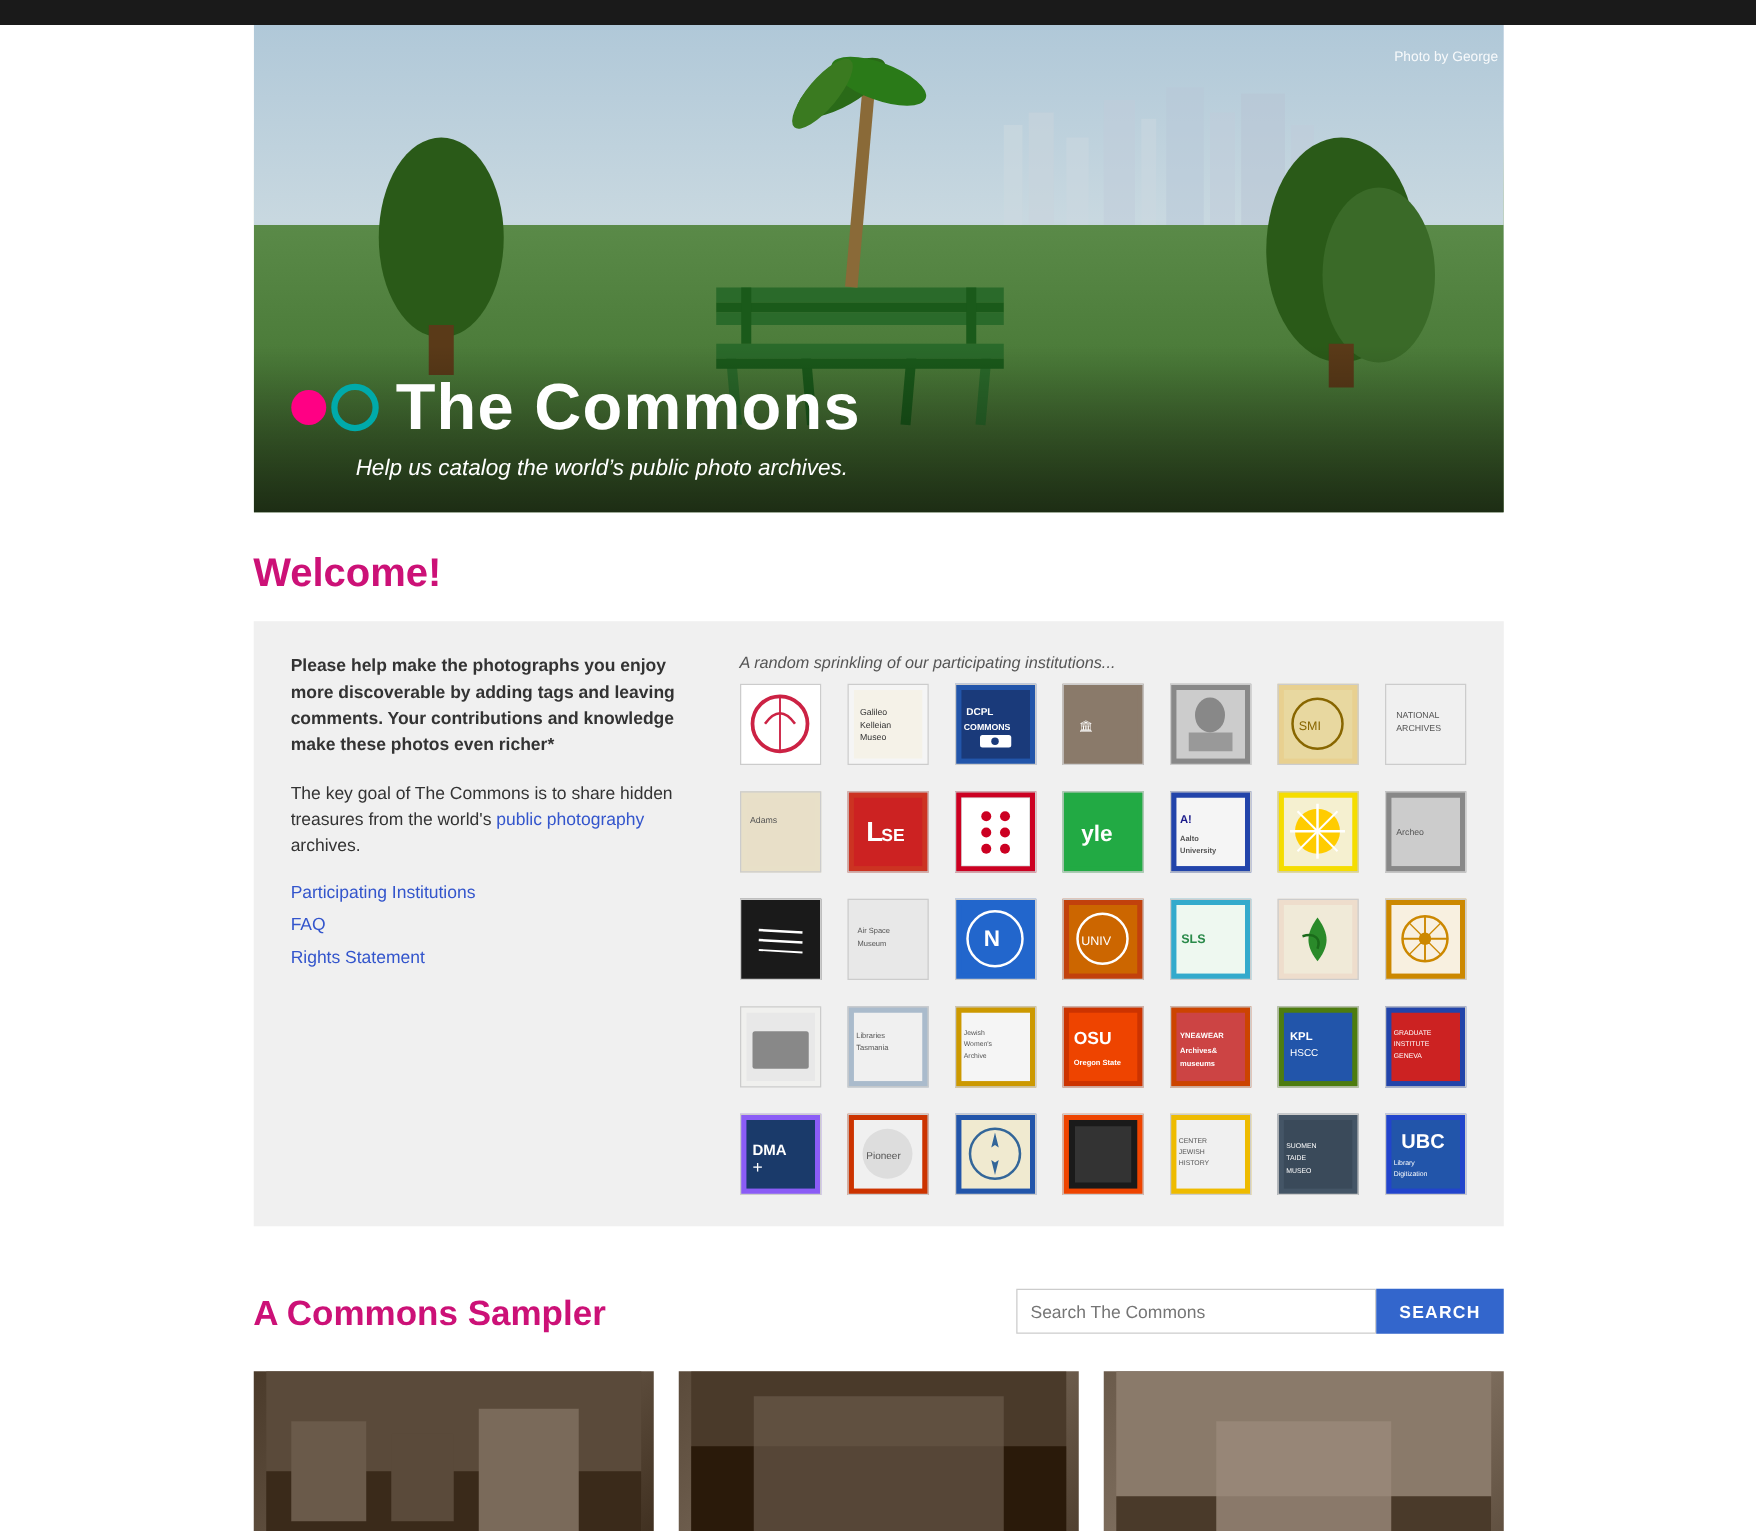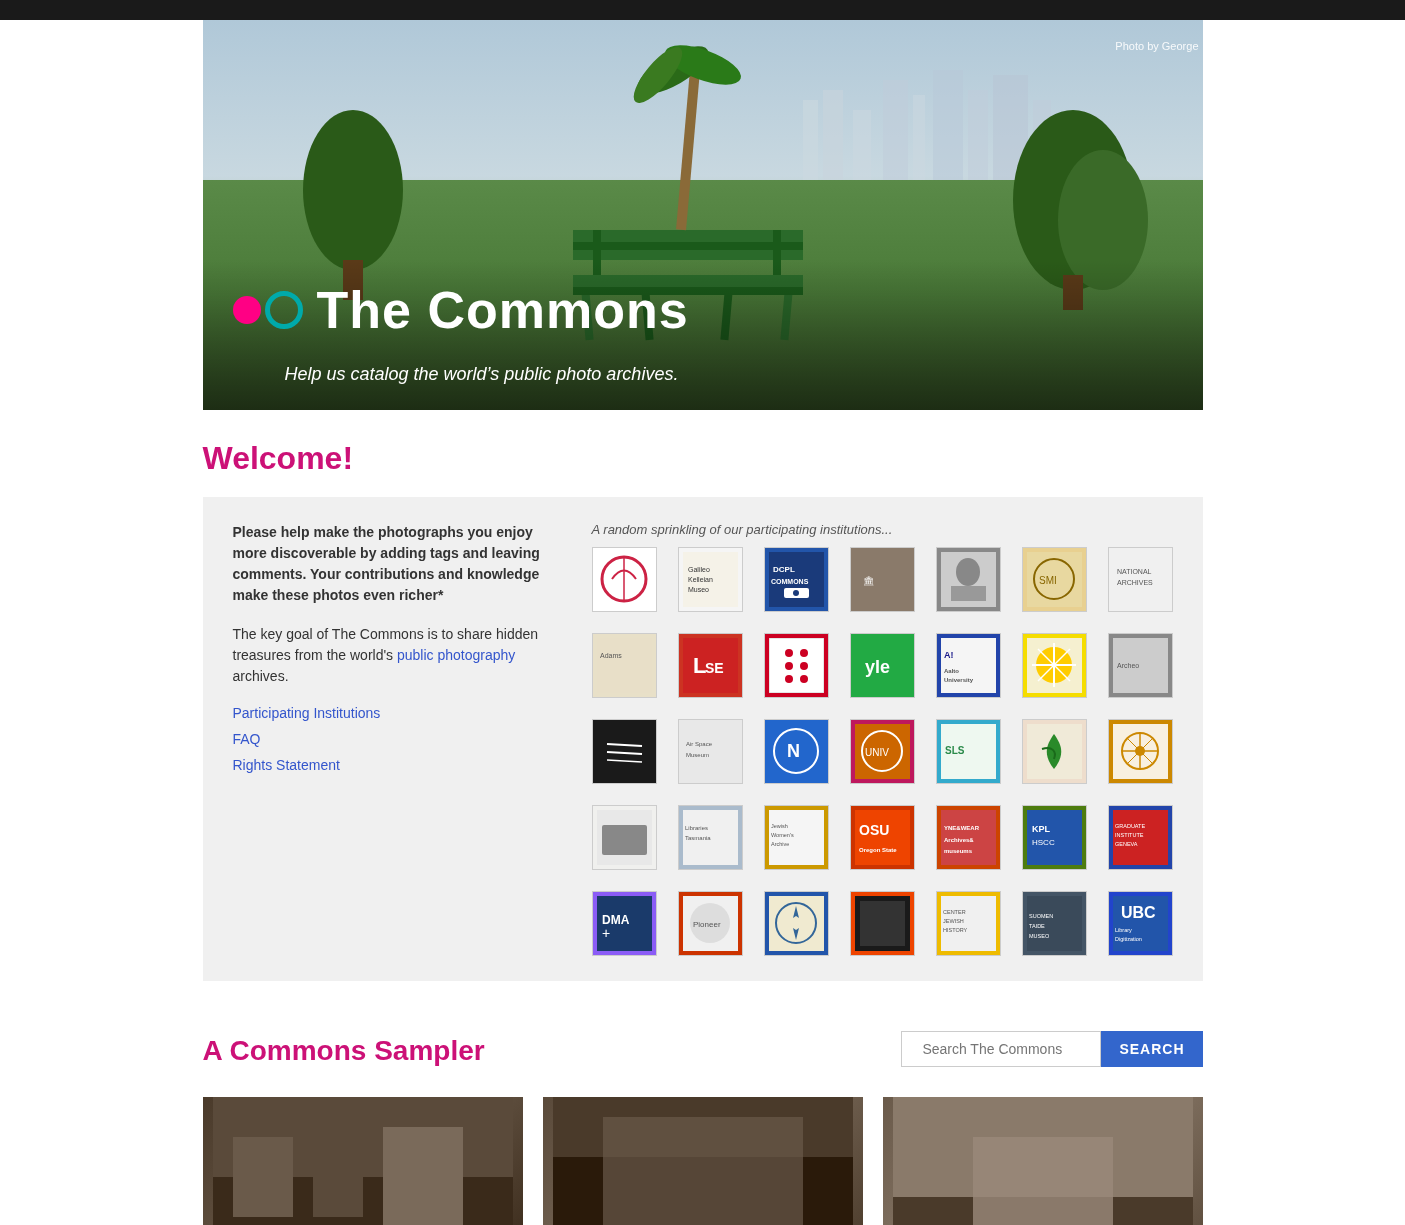--- a/index.html
+++ b/index.html
@@ -52,21 +52,21 @@
       bottom: 0;
       left: 0;
       right: 0;
       padding: 20px 30px 25px 30px;
       background: linear-gradient(transparent, rgba(0,0,0,0.5));
     }
 
     .hero-logo {
       display: flex;
       gap: 14px;
-      margin-bottom: 24px;
+      margin-bottom: 8px;
     }
 
     .flickr-dots {
       display: flex;
       gap: 4px;
       align-items: center;
     }
 
     .dot-pink {
       width: 28px;
@@ -188,21 +188,21 @@
     .inst-7 { background: #e8e0c8; }
     .inst-8 { background: #cc3322; color: #fff; font-weight: bold; font-size: 14px; }
     .inst-9 { background: #cc0022; }
     .inst-10 { background: #22aa44; color: #fff; font-size: 9px; font-weight: bold; }
     .inst-11 { background: #2244aa; color: #fff; font-size: 11px; font-weight: bold; }
     .inst-12 { background: #f5dd00; }
     .inst-13 { background: #888; }
     .inst-14 { background: #1a1a1a; color: #fff; }
     .inst-15 { background: #e8e8e8; }
     .inst-16 { background: #2266cc; color: #fff; }
-    .inst-17 { background: #be185d; color: #fff; }
+    .inst-17 { background: #c2410c; color: #fff; }
     .inst-18 { background: #33aacc; }
     .inst-19 { background: #eeddcc; }
     .inst-20 { background: #cc8800; }
     .inst-21 { background: #f0f0ee; }
     .inst-22 { background: #aabbcc; }
     .inst-23 { background: #cc9900; }
     .inst-24 { background: #cc3300; color: #fff; font-weight: bold; font-size: 11px; }
     .inst-25 { background: #cc4400; color: #fff; font-size: 10px; font-weight: bold; }
     .inst-26 { background: #4d7c0f; color: #fff; }
     .inst-27 { background: #2244aa; color: #fff; font-size: 8px; }
@@ -228,24 +228,24 @@
       font-weight: bold;
     }
 
     .search-area {
       display: flex;
       align-items: center;
       gap: 0;
     }
 
     .search-input {
-      width: 200px;
+      width: 288px;
       height: 36px;
       border: 1px solid #ccc;
-      padding: 0 20px;
+      padding: 0 10px;
       font-size: 14px;
       outline: none;
     }
 
     .search-button {
       background: #3366cc;
       color: #fff;
       border: none;
       height: 36px;
       padding: 0 18px;

